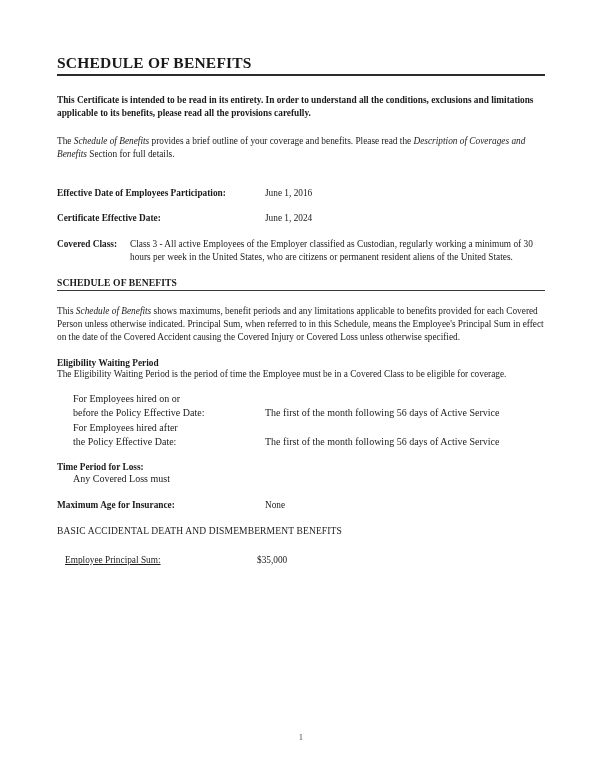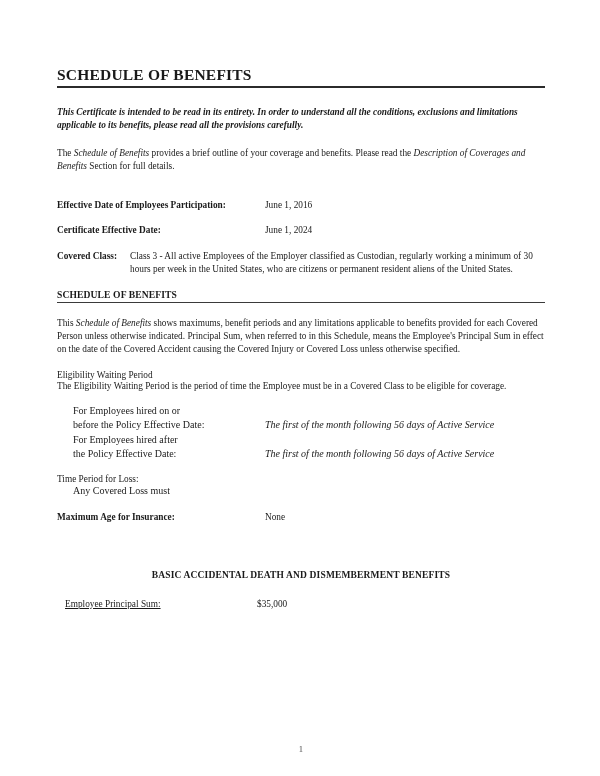--- a/index.html
+++ b/index.html
@@ -11,21 +11,21 @@
     width: 600px;
     height: 776px;
     position: relative;
     font-family: "Liberation Serif", "DejaVu Serif", serif;
     color: #1a1a1a;
     -webkit-font-smoothing: antialiased;
   }
   .page {
     position: absolute;
     left: 57px;
-    top: 16px;
+    top: 4px;
     width: 488px;
     height: 620px;
   }
 
   
   .doc-title {
     font-size: 15.5px;
     font-weight: bold;
     letter-spacing: 0.2px;
     margin: 0;
@@ -46,21 +46,20 @@
   }
 
   
   p.para {
     margin: 0;
     font-size: 9.3px;
     line-height: 1.42;
   }
   .bold-italic {
     font-weight: bold;
-    font-style: italic;
   }
   .bold { font-weight: normal; }
   .ital { font-style: italic; }
 
   .gap-18 { height: 18px; }
   .gap-14 { height: 14px; }
   .gap-12 { height: 12px; }
   .gap-10 { height: 10px; }
 
   
@@ -96,49 +95,46 @@
   }
 
   
   .sec-head {
     font-size: 9.6px;
     font-weight: bold;
     letter-spacing: 0.1px;
   }
   .sub-head {
     font-size: 9.3px;
-    font-weight: normal;
+    font-weight: bold;
   }
 
   
   .indent-block {
     padding-left: 16px;
   }
   .def-row {
     position: relative;
     font-size: 10px;
     line-height: 1.46;
     min-height: 12px;
   }
   .def-term {
     display: inline-block;
   }
   .def-val {
     position: absolute;
     left: 192px;
     top: 0;
-    font-style: italic;
   }
 
   .center-head {
-    text-align: center;
     font-size: 9.5px;
-    font-weight: bold;
+    font-weight: normal;
     letter-spacing: 0.15px;
-    margin-top: 32px;
   }
 
   .money-row {
     position: relative;
     font-size: 9.3px;
     line-height: 1.45;
     padding-left: 8px;
     text-decoration: underline;
   }
   .money-val {

